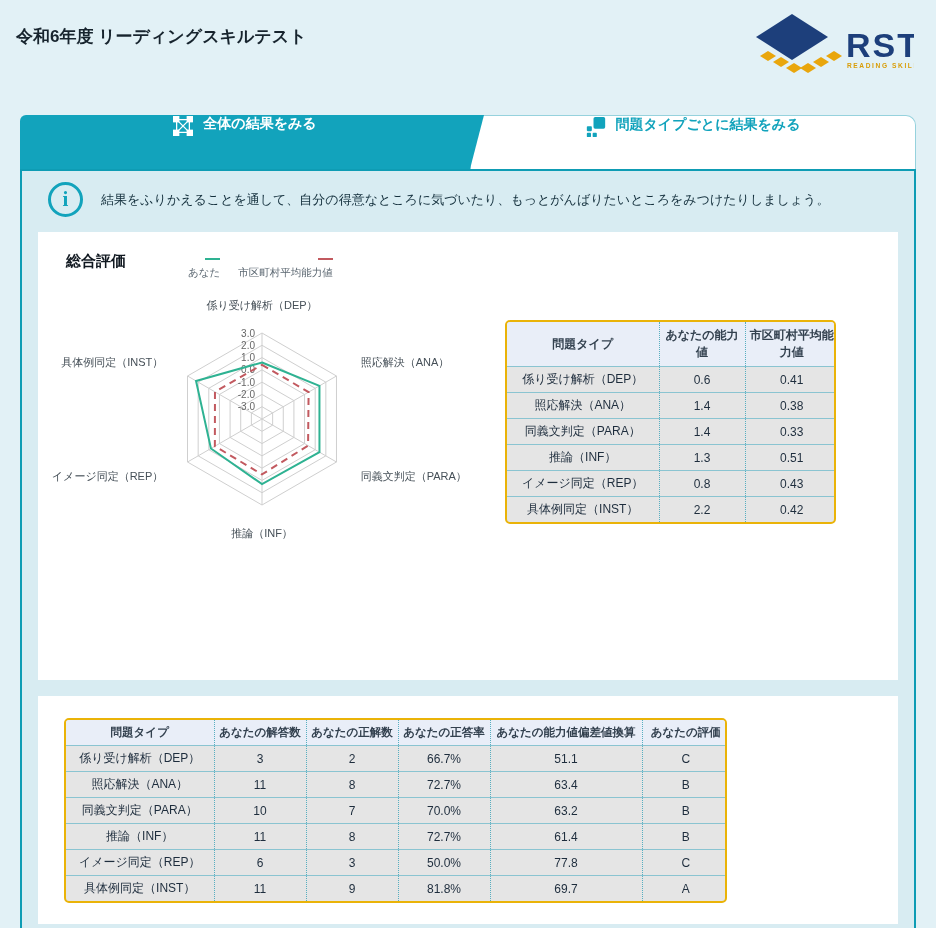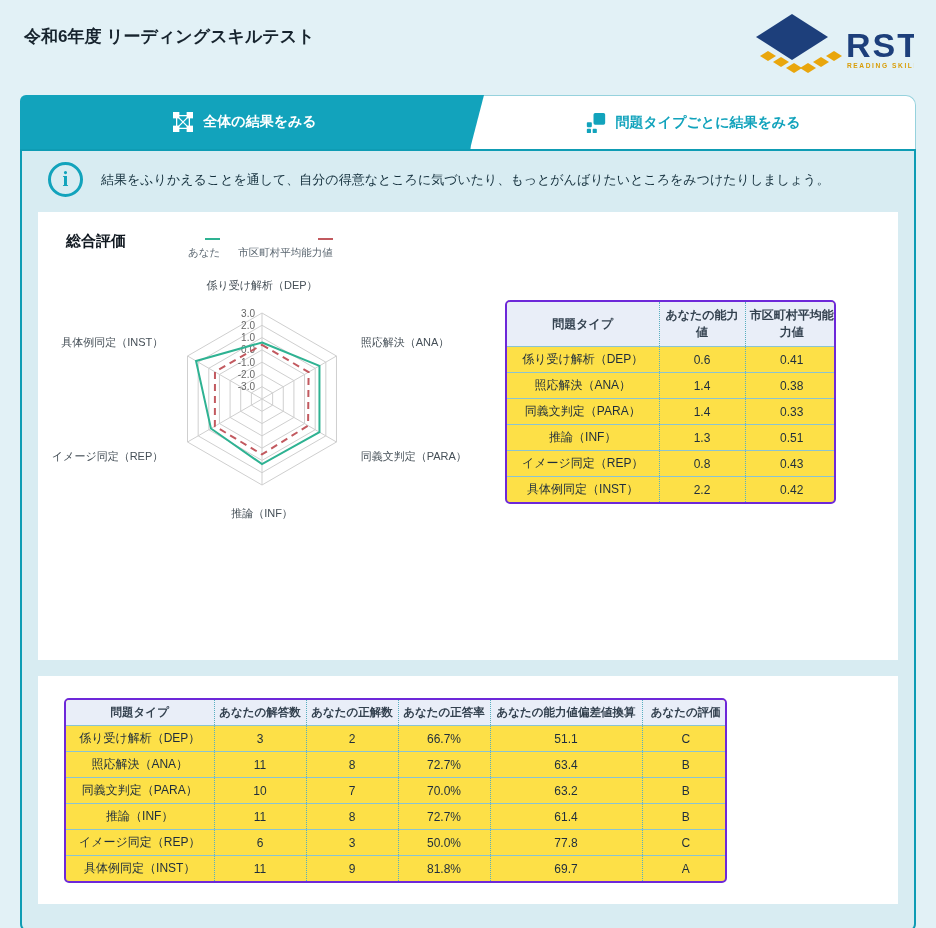--- a/index.html
+++ b/index.html
@@ -3,27 +3,27 @@
 <meta charset="utf-8">
 <style>
   * { margin:0; padding:0; box-sizing:border-box; }
   html,body { width:936px; height:928px; overflow:hidden; }
   body {
     background:#e2f1f6;
     font-family:"Liberation Sans","DejaVu Sans",sans-serif;
     color:#1e2d3d;
   }
   
-  .header { position:relative; height:95px; padding:25px 24px 0 24px; }
+  .header { position:relative; height:115px; padding:25px 24px 0 16px; }
   .page-title { font-size:17px; font-weight:bold; color:#17242e; }
   .page-date { font-size:13px; color:#2c3b45; margin-top:11px; }
   .logo { position:absolute; top:10px; right:22px; width:168px; height:78px; }
   
   .tabs-row { margin:0 20px; height:54px; display:flex; position:relative; }
-  .tab { display:flex; align-items:center; justify-content:center; gap:10px;
+  .tab { display:flex; align-items:flex-start; justify-content:center; gap:10px;
          font-size:14px; font-weight:bold; cursor:pointer; }
   .tab-active { width:450px; background:#12a3bc; color:#fff; position:relative;
                 border-radius:6px 0 0 0; z-index:2; }
   .tab-active::after { content:""; position:absolute; right:-14px; top:0;
     border-top:54px solid #12a3bc; border-right:14px solid transparent; }
   .tab-inactive { flex:1; background:#fff; color:#12a3bc;
     border:1px solid #96d2dd; border-bottom:none; border-radius:0 10px 0 0; z-index:1; }
   .tab-icon { width:20px; height:22px; flex:0 0 auto; }
   
   .panel { margin:0 20px; background:#d8ecf2; border:2px solid #0e9cb4;
@@ -38,21 +38,21 @@
   .card { background:#fff; margin:0 16px; position:relative; }
   .card-overall { height:448px; margin-top:4px; }
   .card-title { position:absolute; left:28px; top:20px; font-size:15px;
                 font-weight:bold; color:#101820; }
   .legend { position:absolute; left:150px; top:26px; display:flex; gap:18px;
             font-size:10.5px; color:#5a6670; align-items:center; }
   .legend-item { display:flex; align-items:flex-end; gap:6px;flex-direction:column; }
   .legend-swatch { width:15px; height:2px; display:inline-block; }
   .radar-svg { position:absolute; left:4px; top:34px; }
   
-  .tbl { border:2px solid #6d28d9; border-radius:5px; overflow:hidden; background:#fde047; }
+  .tbl { border:2px solid #eab308; border-radius:5px; overflow:hidden; background:#e5e5e5; }
   .tbl table { border-collapse:collapse; width:100%; table-layout:fixed; }
   .tbl th { background:#e9eef8; font-size:12px; font-weight:bold; color:#33414f;
             padding:5px 3px; text-align:center; }
   .tbl td { font-size:12px; color:#1e2d3d; text-align:center; padding:4px 3px;
             border-top:1px solid #8ac4d1; }
   .tbl th + th, .tbl td + td { border-left:1px dotted #57aec0; }
   .ability-tbl { position:absolute; left:467px; top:88px; width:331px; }
   .card-results { margin-top:16px; padding:22px 0 21px 26px; }
   .result-tbl { width:663px; }
   .result-tbl th { font-size:11.5px; }

